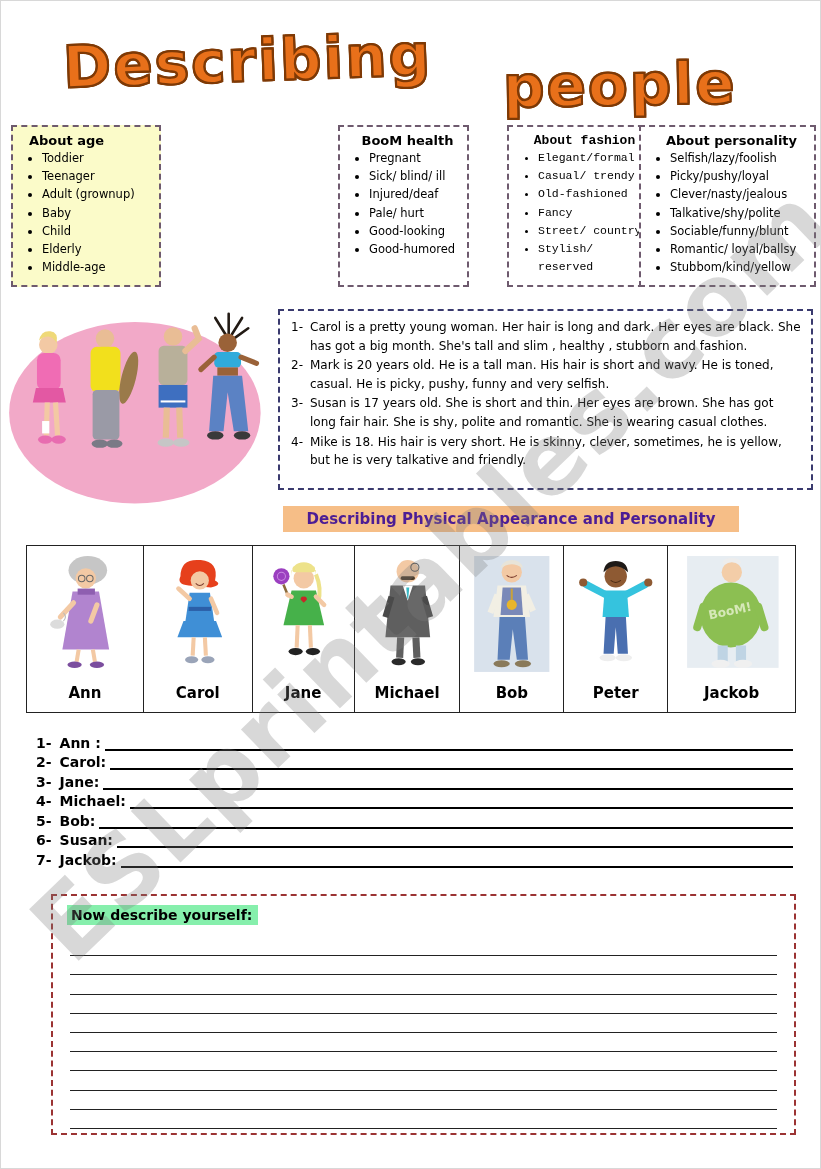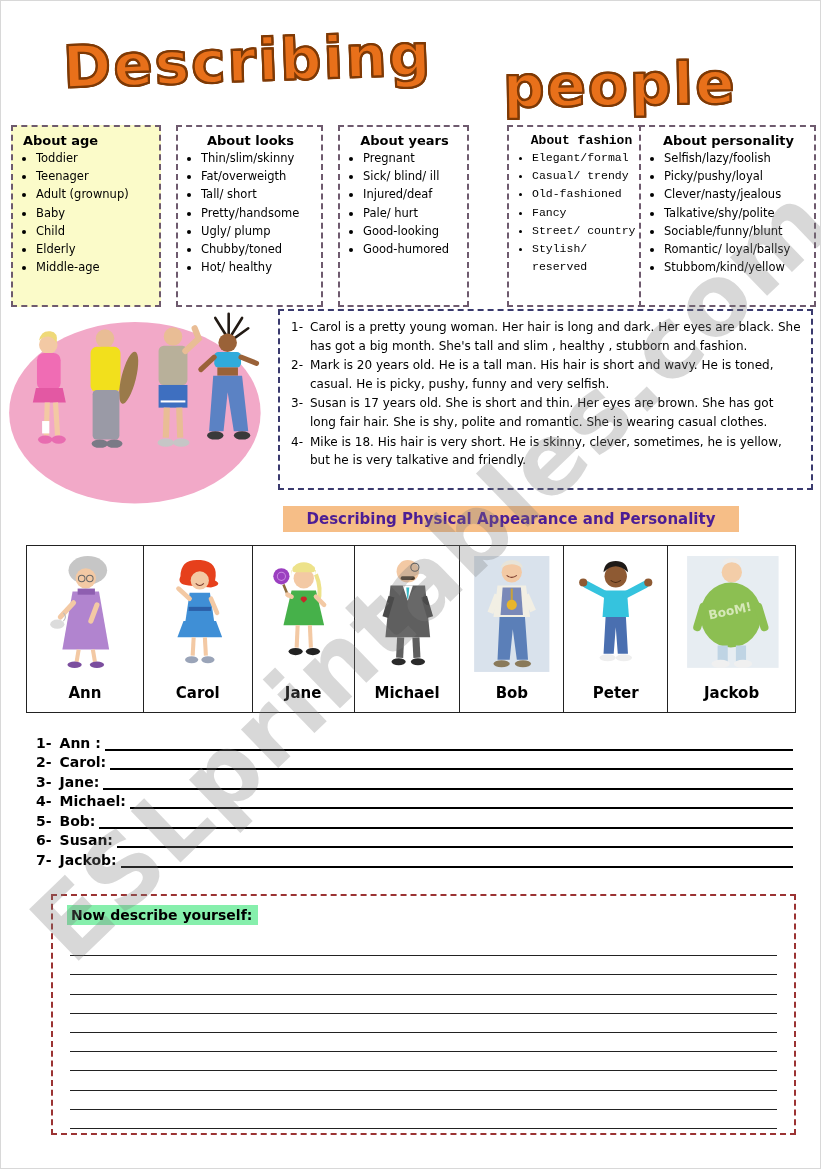--- a/index.html
+++ b/index.html
@@ -14,22 +14,22 @@
     position:absolute; font-weight:900; font-size:58px; letter-spacing:2px;
     color:#E8701A; -webkit-text-stroke:2.2px #7E3905;
     text-shadow:1px 1px 0 #7E3905,-1px -1px 0 #7E3905,1px -1px 0 #7E3905,-1px 1px 0 #7E3905;
     white-space:nowrap;
   }
   #title-word1 { left:62px; top:26px; transform:rotate(-2deg); }
   #title-word2 { left:502px; top:50px; transform:rotate(-1deg); }
 
   
   .vocab-box {
-    position:absolute; top:124px; height:182px;
-    border:2px dashed #6e5a6e; background:#fff; padding:6px 4px 4px 6px;
+    position:absolute; top:124px; height:162px;
+    border:2px dashed #6e5a6e; background:#fff; padding:6px 4px 4px 12px;
   }
   .vocab-box.box-0 { left:10px;  width:150px; background:#FBFBC9; }
   .vocab-box.box-1 { left:175px; width:147px; }
   .vocab-box.box-2 { left:337px; width:131px; }
   .vocab-box.box-3 { left:506px; width:147px;font-family:Liberation Mono, monospace; }
   .vocab-box.box-4 { left:638px; width:177px; }
   .vocab-heading { font-weight:bold; font-size:13px; text-align:center; margin-bottom:1px; }
   .box-0 .vocab-heading { text-align:left; padding-left:4px; }
   .vocab-box ul { list-style:disc; padding-left:17px; }
   .vocab-box li { font-size:11.5px; line-height:18.2px; white-space:nowrap; }
@@ -106,34 +106,22 @@
     <ul>
         <li>Toddier</li>
         <li>Teenager</li>
         <li>Adult (grownup)</li>
         <li>Baby</li>
         <li>Child</li>
         <li>Elderly</li>
         <li>Middle-age</li>
       </ul>
   </div>
-  <div class="vocab-box box-1">
-    <div class="vocab-heading">About looks</div>
-    <ul>
-        <li>Thin/slim/skinny</li>
-        <li>Fat/overweigth</li>
-        <li>Tall/ short</li>
-        <li>Pretty/handsome</li>
-        <li>Ugly/ plump</li>
-        <li>Chubby/toned</li>
-        <li>Hot/ healthy</li>
-      </ul>
-  </div>
   <div class="vocab-box box-2">
-    <div class="vocab-heading">About years</div>
+    <div class="vocab-heading">BooM health</div>
     <ul>
         <li>Pregnant</li>
         <li>Sick/ blind/ ill</li>
         <li>Injured/deaf</li>
         <li>Pale/ hurt</li>
         <li>Good-looking</li>
         <li>Good-humored</li>
       </ul>
   </div>
   <div class="vocab-box box-3">

